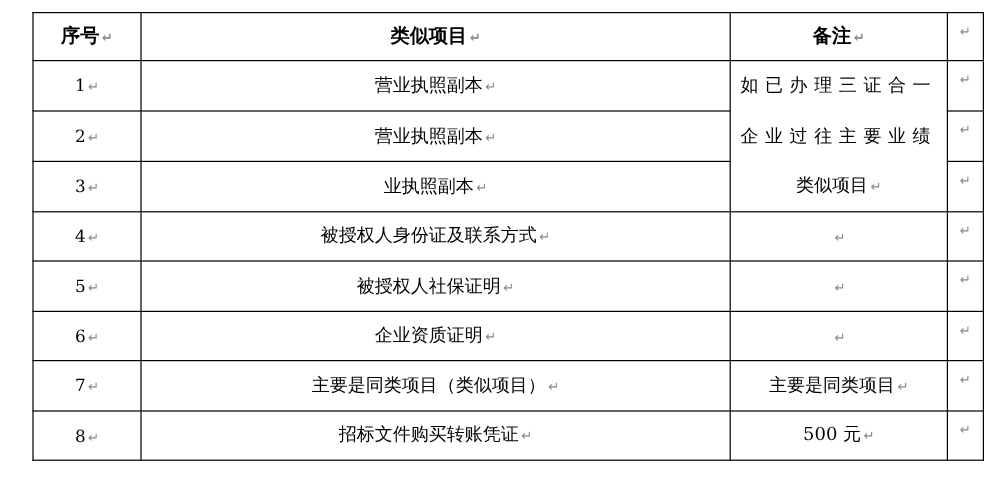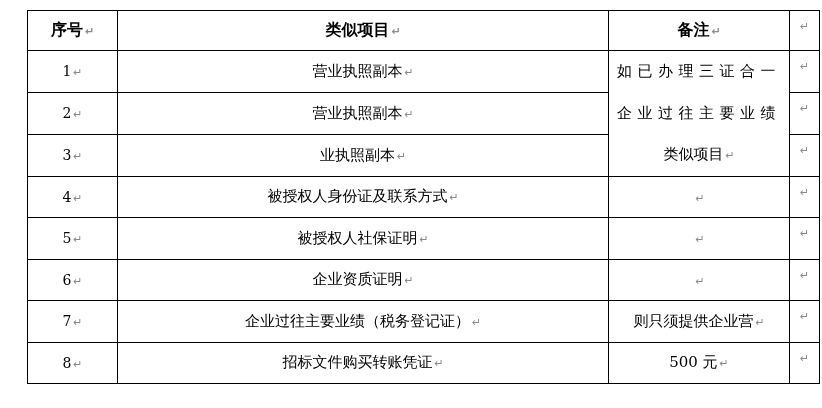--- a/index.html
+++ b/index.html
@@ -141,22 +141,22 @@
 
     <tr class="row">
       <td><span class="num">6</span><span class="pmark">↵</span></td>
       <td><span>企业资质证明</span><span class="pmark">↵</span></td>
       <td class="remark"><span></span><span class="pmark">↵</span></td>
       <td class="eol"><span class="pmark">↵</span></td>
     </tr>
 
     <tr class="row">
       <td><span class="num">7</span><span class="pmark">↵</span></td>
-      <td><span>企业过往主要业绩（税务登记证）</span><span class="pmark">↵</span></td>
-      <td class="remark"><span>则只须提供企业营</span><span class="pmark">↵</span></td>
+      <td><span>主要是同类项目（类似项目）</span><span class="pmark">↵</span></td>
+      <td class="remark"><span>主要是同类项目</span><span class="pmark">↵</span></td>
       <td class="eol"><span class="pmark">↵</span></td>
     </tr>
 
     <tr class="row">
       <td><span class="num">8</span><span class="pmark">↵</span></td>
       <td><span>招标文件购买转账凭证</span><span class="pmark">↵</span></td>
       <td class="remark"><span>500 元</span><span class="pmark">↵</span></td>
       <td class="eol"><span class="pmark">↵</span></td>
     </tr>
   </tbody>

